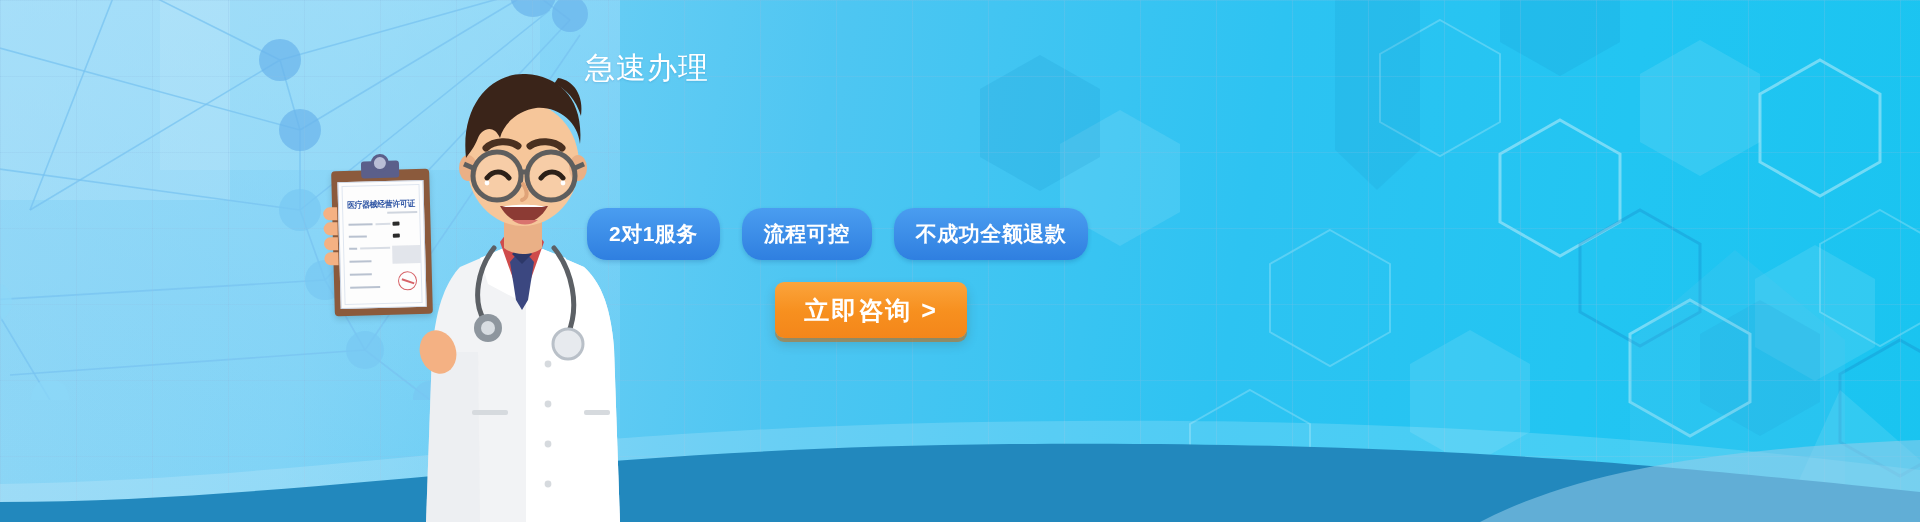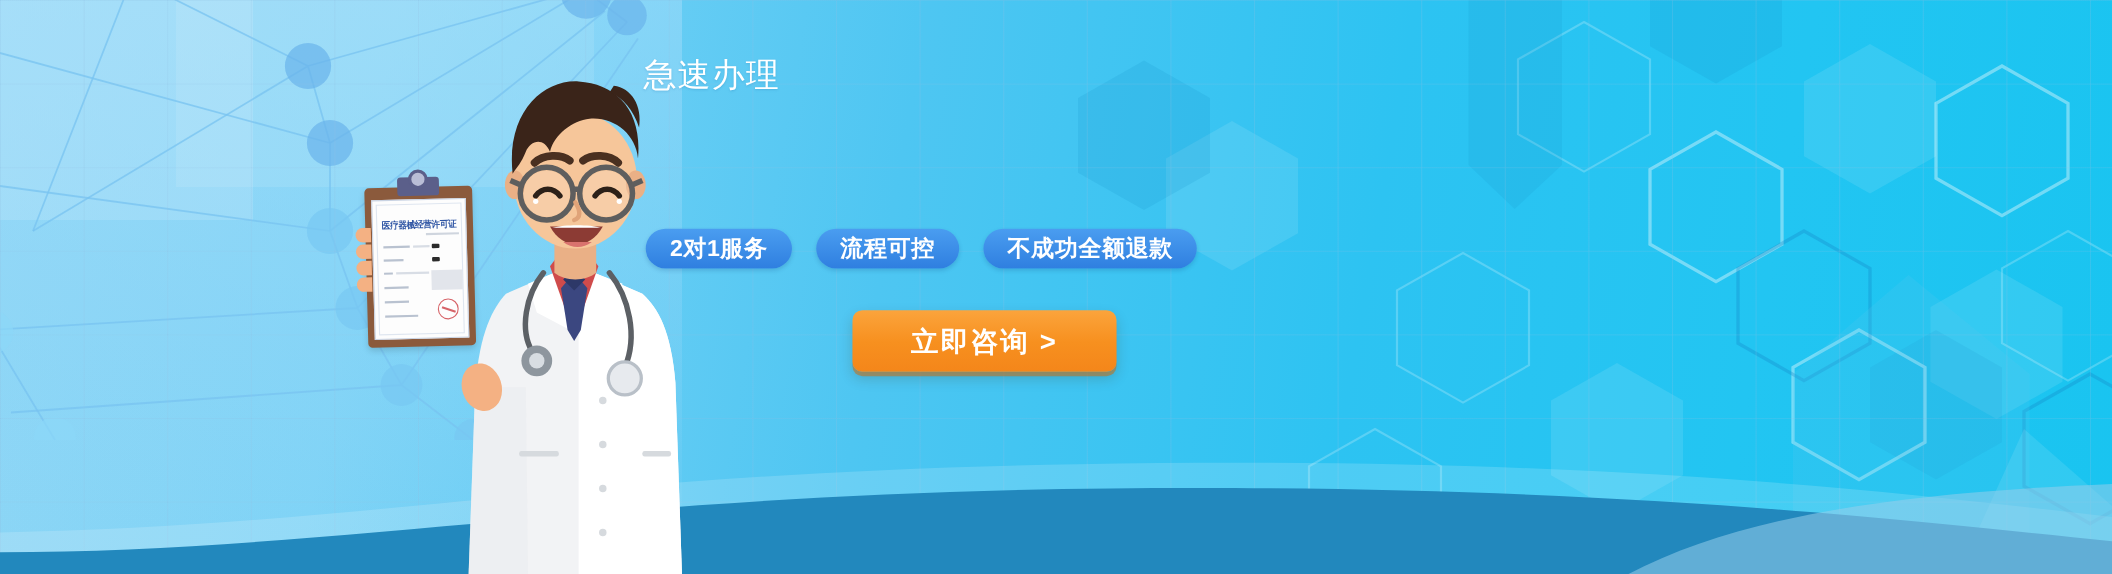--- a/index.html
+++ b/index.html
@@ -139,33 +139,33 @@
       4px 5px 0 #2e8fd4,
       5px 6px 0 #2a86ca;
   }
 
   .pills{
     position:absolute; left:2px; top:208px;
     display:flex; align-items:center; gap:22px;
   }
   .pill{
     display:inline-flex; align-items:center; justify-content:center;
-    height:36px; padding:0 22px;
+    height:52px; padding:0 22px;
     border-radius:20px;
     background:linear-gradient(180deg,#4a9df0,#2f7fe0);
     color:#ffffff; font-size:21px; font-weight:bold;
     letter-spacing:.5px;
     box-shadow:0 2px 4px rgba(20,70,130,.22);
     white-space:nowrap;
     cursor:default;
   }
 
   .cta{
     position:absolute; left:190px; top:282px;
-    width:240px; height:56px;
+    width:192px; height:56px;
     border:none; outline:none;
     border-radius:9px;
     background:linear-gradient(180deg,#fba43c 0%,#f7901f 52%,#f4861a 100%);
     color:#ffffff; font-size:25px; font-weight:bold;
     letter-spacing:2px;
     font-family:inherit;
     box-shadow:0 4px 0 rgba(205,110,15,.55), 0 6px 12px rgba(60,40,10,.18);
     cursor:pointer;
   }
 </style>

